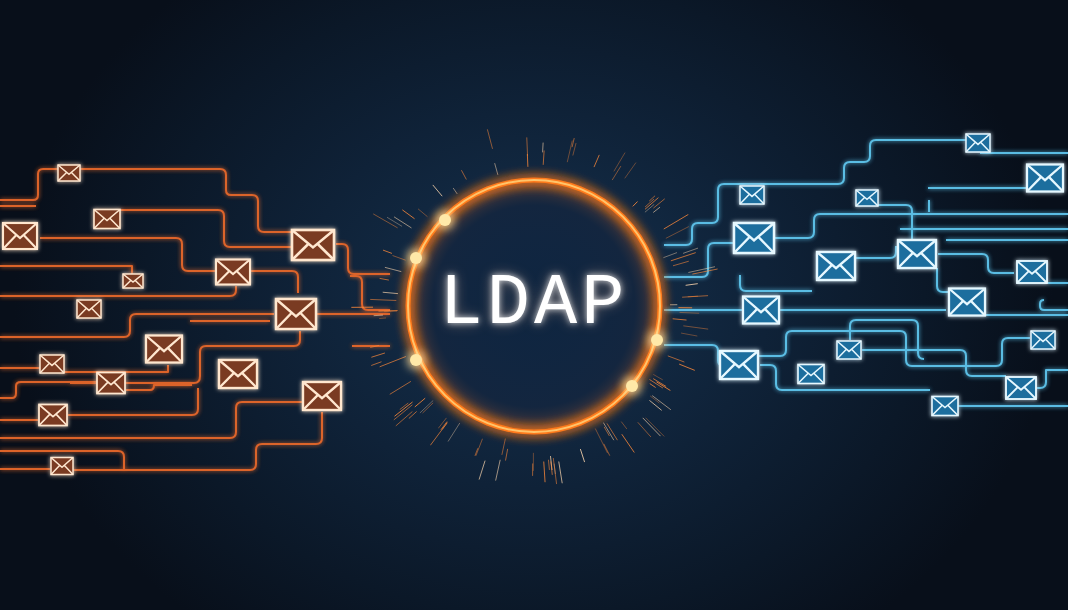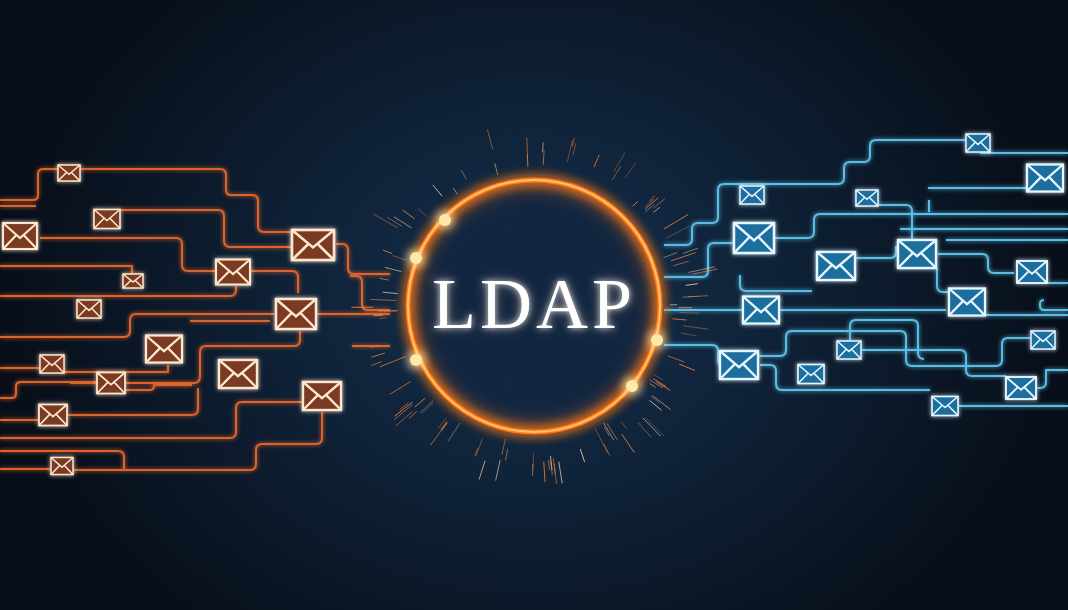--- a/index.html
+++ b/index.html
@@ -11,21 +11,21 @@
   .scene {
     position: relative; width: 1068px; height: 610px; overflow: hidden;
     background:
       radial-gradient(ellipse 520px 420px at 534px 300px, #15314e 0%, #0f2238 45%, #0b1828 75%, #080f1a 100%);
   }
   svg.layer { position: absolute; left: 0; top: 0; }
   .ldap-label {
     position: absolute; left: 534px; top: 304px;
     transform: translate(-50%, -50%);
     color: #ffffff;
-    font-family: Liberation Serif, serif;
+    font-family: Liberation Mono, monospace;
     font-weight: 300;
     font-size: 72px;
     letter-spacing: 4px;
     text-shadow: 0 0 6px rgba(255,255,255,0.8), 0 0 14px rgba(255,200,160,0.45);
     white-space: nowrap;
   }
 </style>
 </head>
 <body>
 

